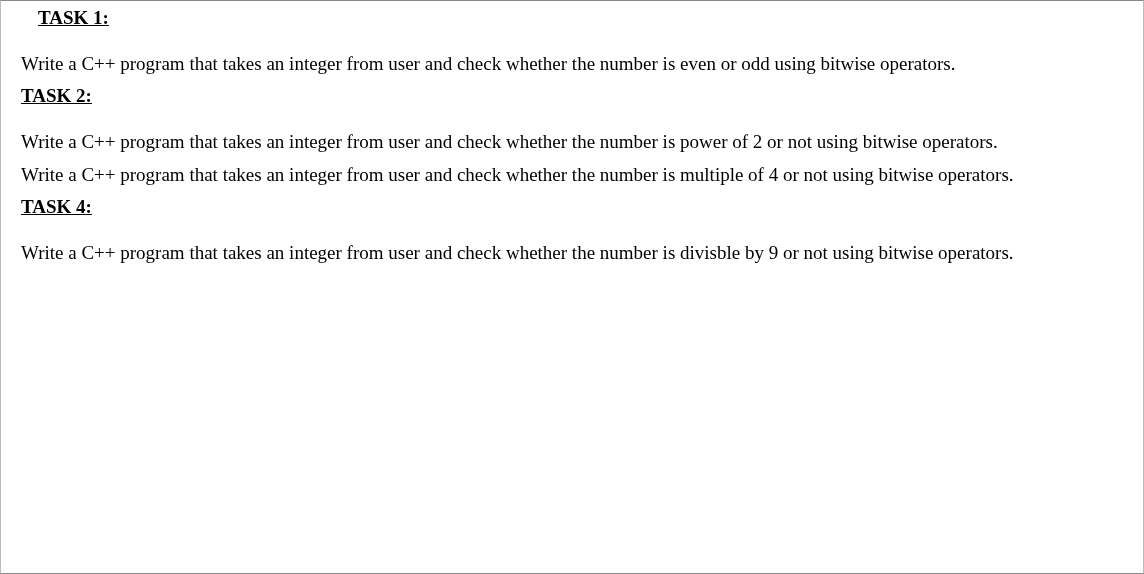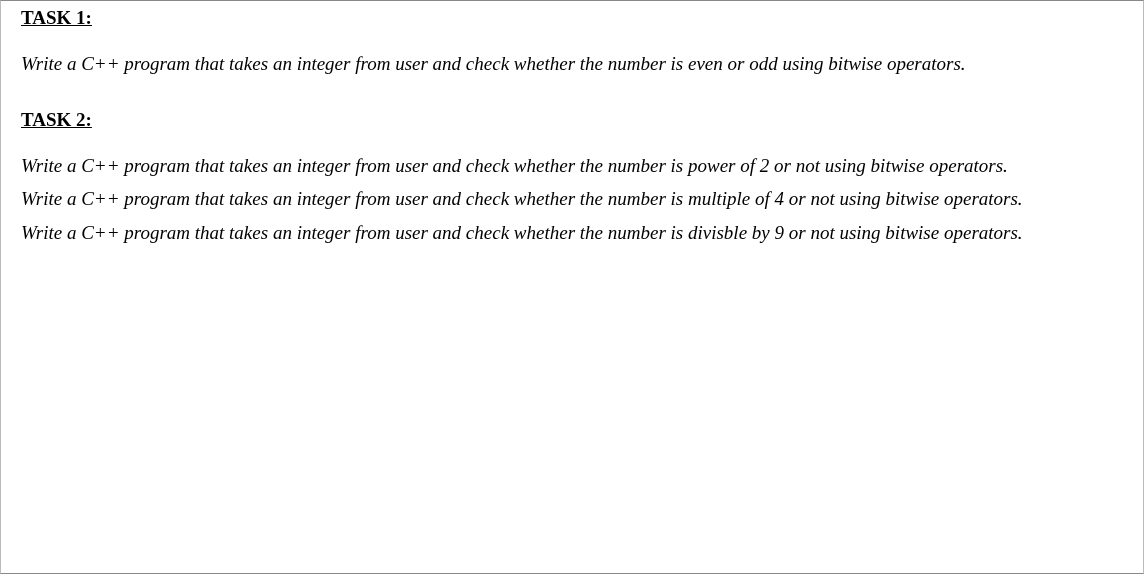--- a/index.html
+++ b/index.html
@@ -21,42 +21,43 @@
       border-top: 1px solid #888;
       border-bottom: 1px solid #888;
       border-left: 1px solid #bbb;
       border-right: 1px solid #bbb;
       padding: 6px 20px 30px 20px;
       height: 100%;
     }
     .task-heading {
       font-weight: bold;
       text-decoration: underline;
-      margin-top: 32px;
+      margin-top: 8px;
       margin-bottom: 22px;
       font-size: 19px;
     }
     .task-heading.first {
       margin-top: 0;
+      margin-left: 17px;
     }
     .task-body {
       text-align: justify;
       line-height: 1.35;
       margin-bottom: 8px;
-      font-style: italic;
     }
   </style>
 </head>
 <body>
 
 <div class="page">
 
   <div class="task-heading first">TASK 1:</div>
   <div class="task-body">Write a C++ program that takes an integer from user and check whether the number is even or odd using bitwise operators.</div>
 
   <div class="task-heading">TASK 2:</div>
   <div class="task-body">Write a C++ program that takes an integer from user and check whether the number is power of 2 or not using bitwise operators.</div>
 
   <div class="task-body">Write a C++ program that takes an integer from user and check whether the number is multiple of 4 or not using bitwise operators.</div>
 
+  <div class="task-heading">TASK 4:</div>
   <div class="task-body">Write a C++ program that takes an integer from user and check whether the number is divisble by 9 or not using bitwise operators.</div>
 
 </div>
 
 </body></html>

